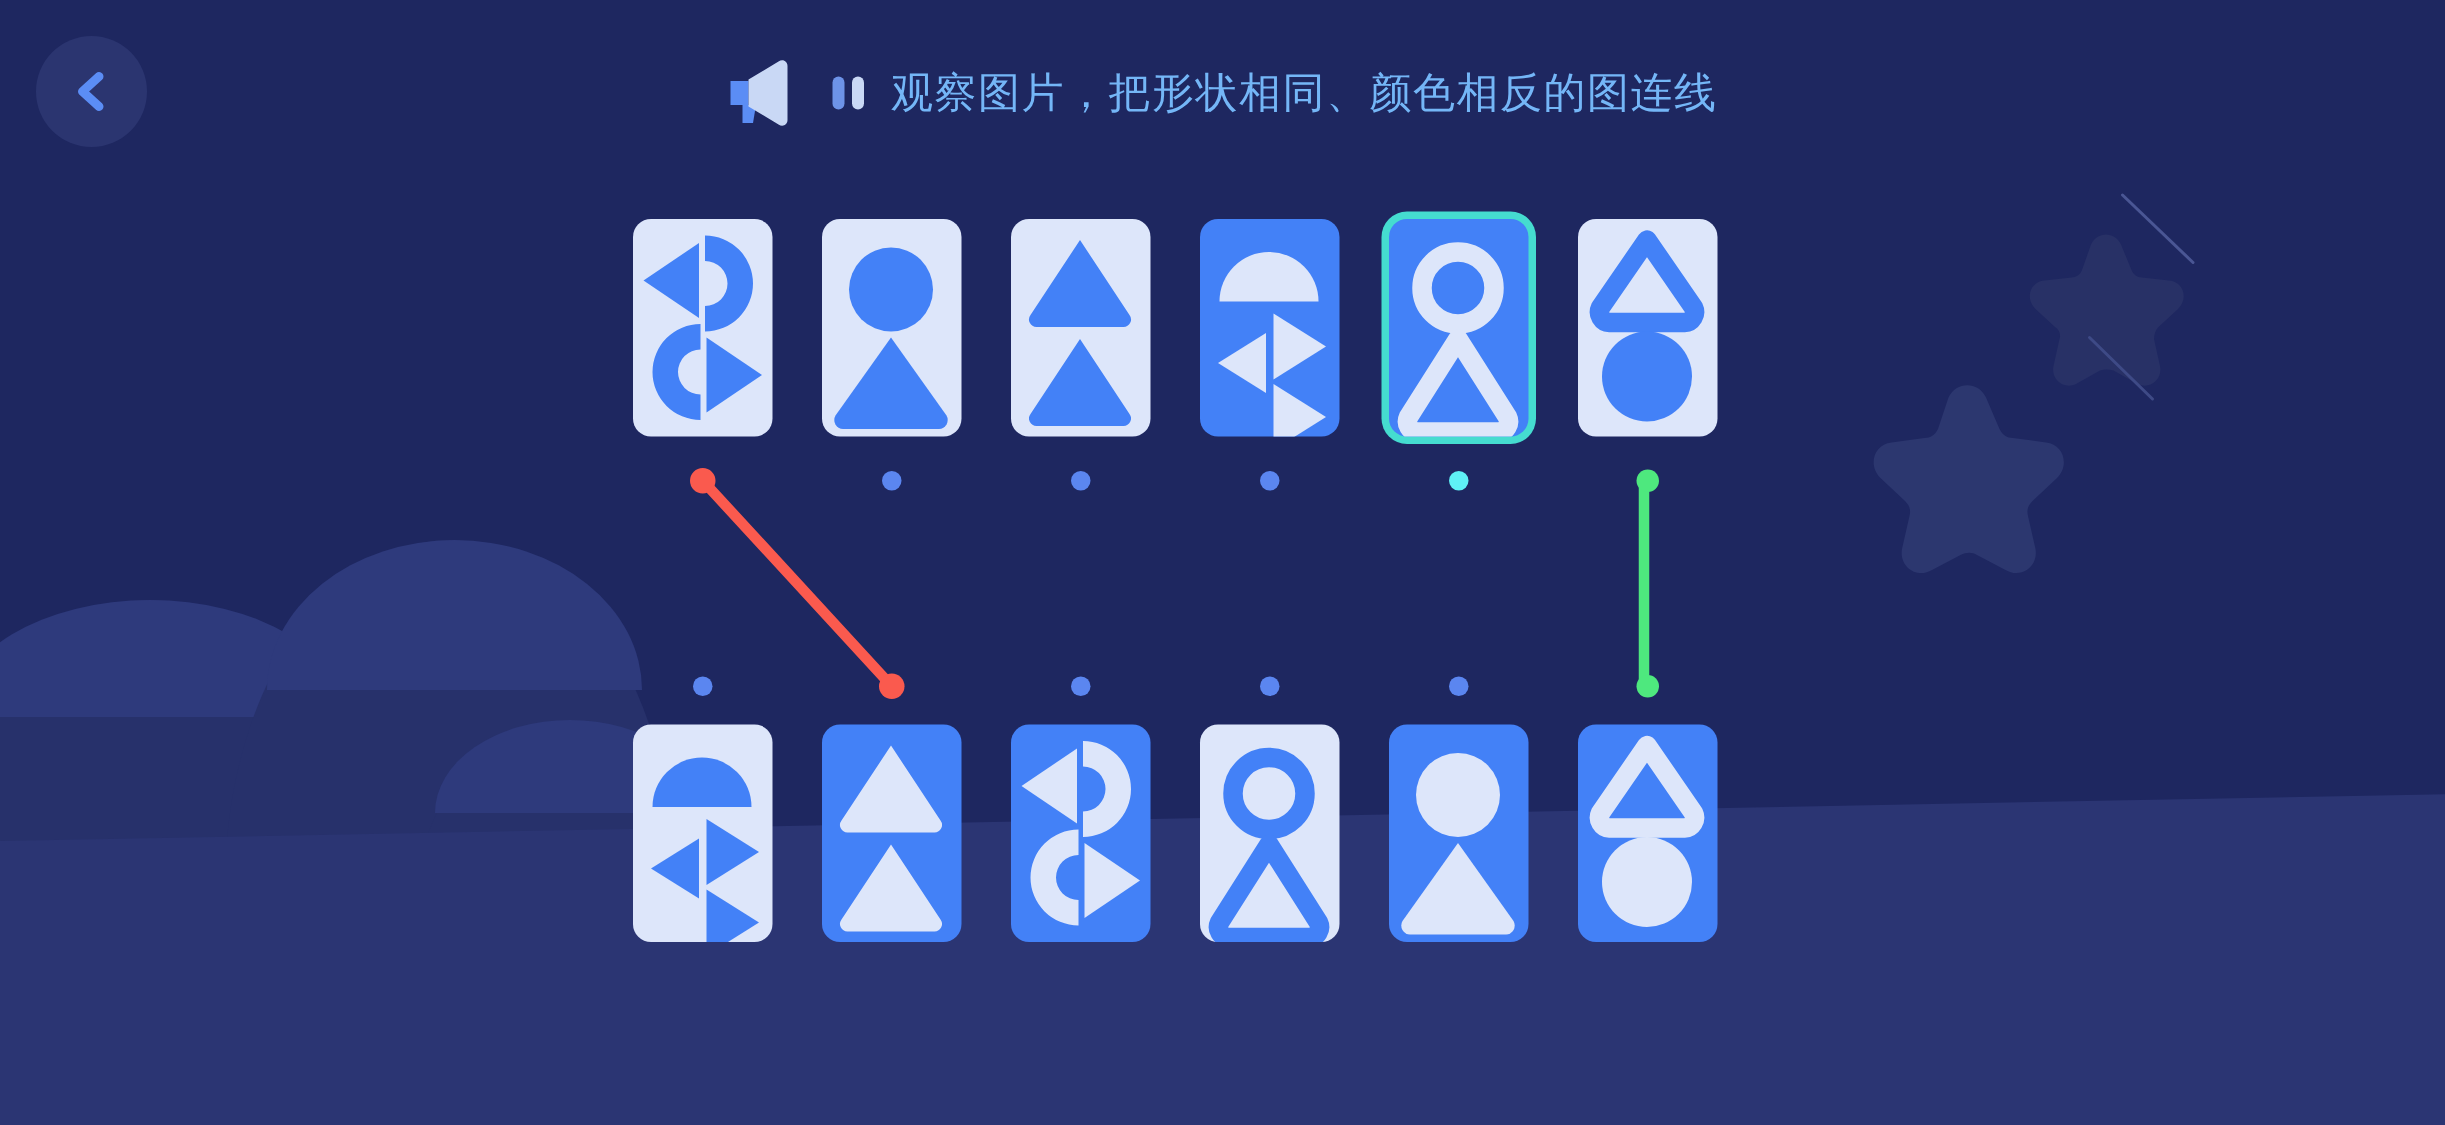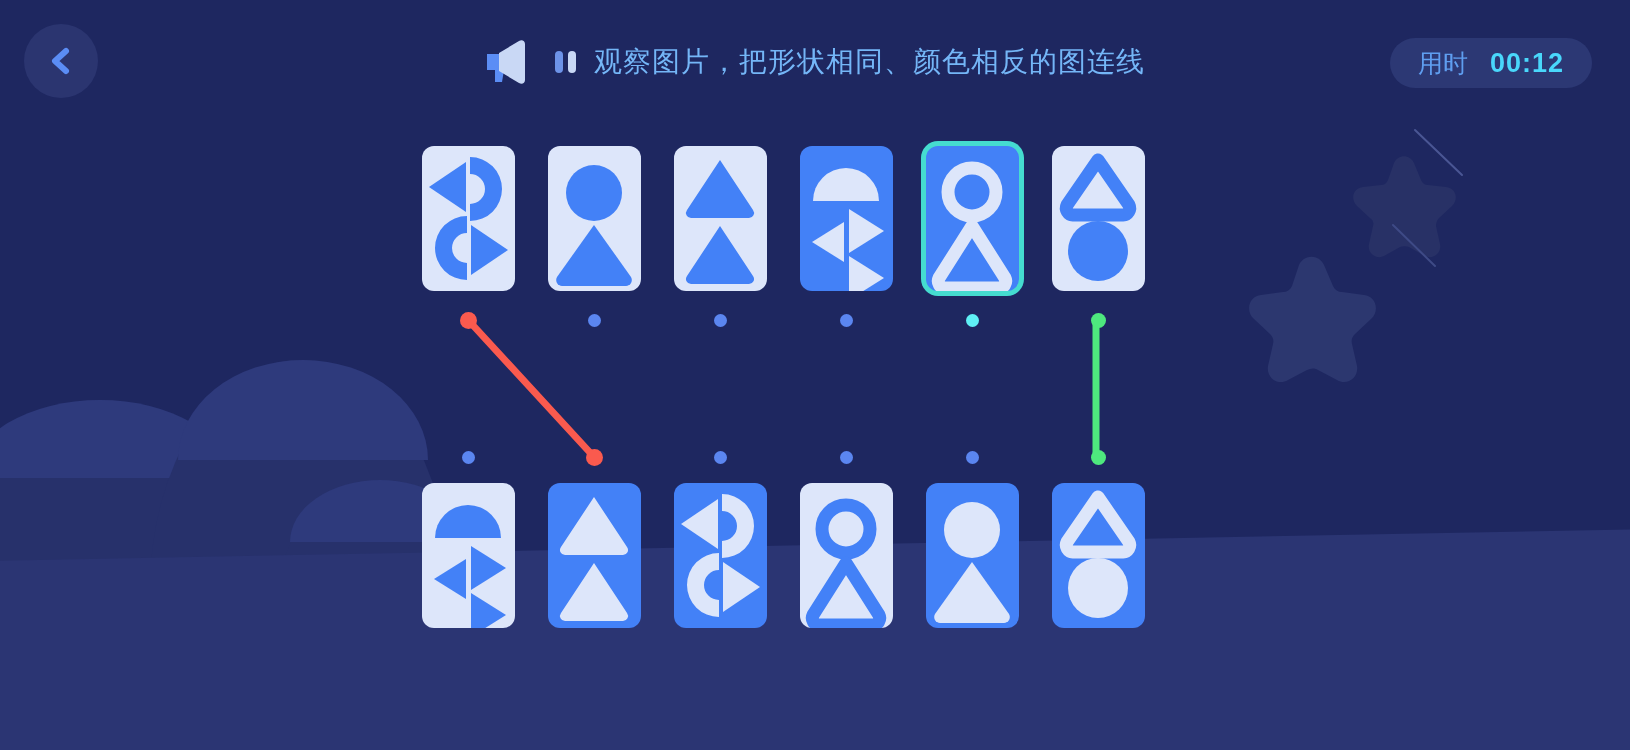--- a/index.html
+++ b/index.html
@@ -92,24 +92,20 @@
       <path d="M10 30 h9 l-2 12 h-7 z" fill="#5b8df5"></path>
       <path d="M14 13 L34 1 c3-2 6 0 6 3 v36 c0 3-3 5-6 3 L14 31 z" fill="#c9d8f5"></path>
     </svg>
     <span class="wave">
         <i></i>
         <i></i>
       </span>
     <span class="title-text">观察图片，把形状相同、颜色相反的图连线</span>
   </div>
 
-  <div class="timer">
-    <span class="lbl">用时</span>
-    <span class="val">00:12</span>
-  </div>
 
   <svg class="link-svg" viewBox="0 0 1630 750">
       <line x1="469" y1="321" x2="595" y2="458" stroke="#fa5a4e" stroke-width="7" stroke-linecap="round"></line>
       <line x1="1096" y1="320" x2="1096" y2="457" stroke="#4ee87e" stroke-width="7" stroke-linecap="round"></line>
     </svg>
 
   <div class="row top">
       <div class="card light">
         <svg width="93" height="145" viewBox="0 0 93 145">
           <path d="M7 41 L44 16 L44 66 Z" fill="#4381f7"></path>

